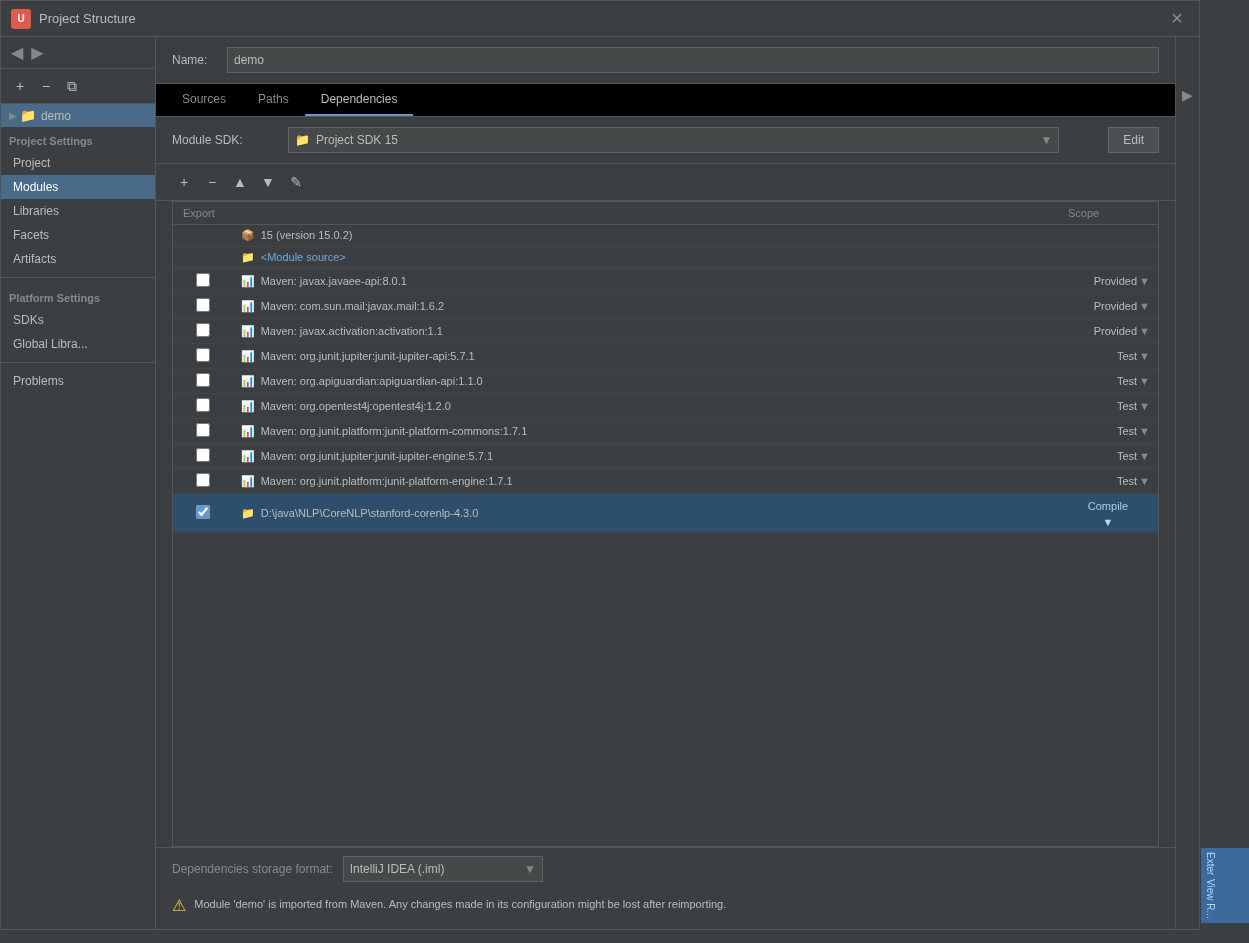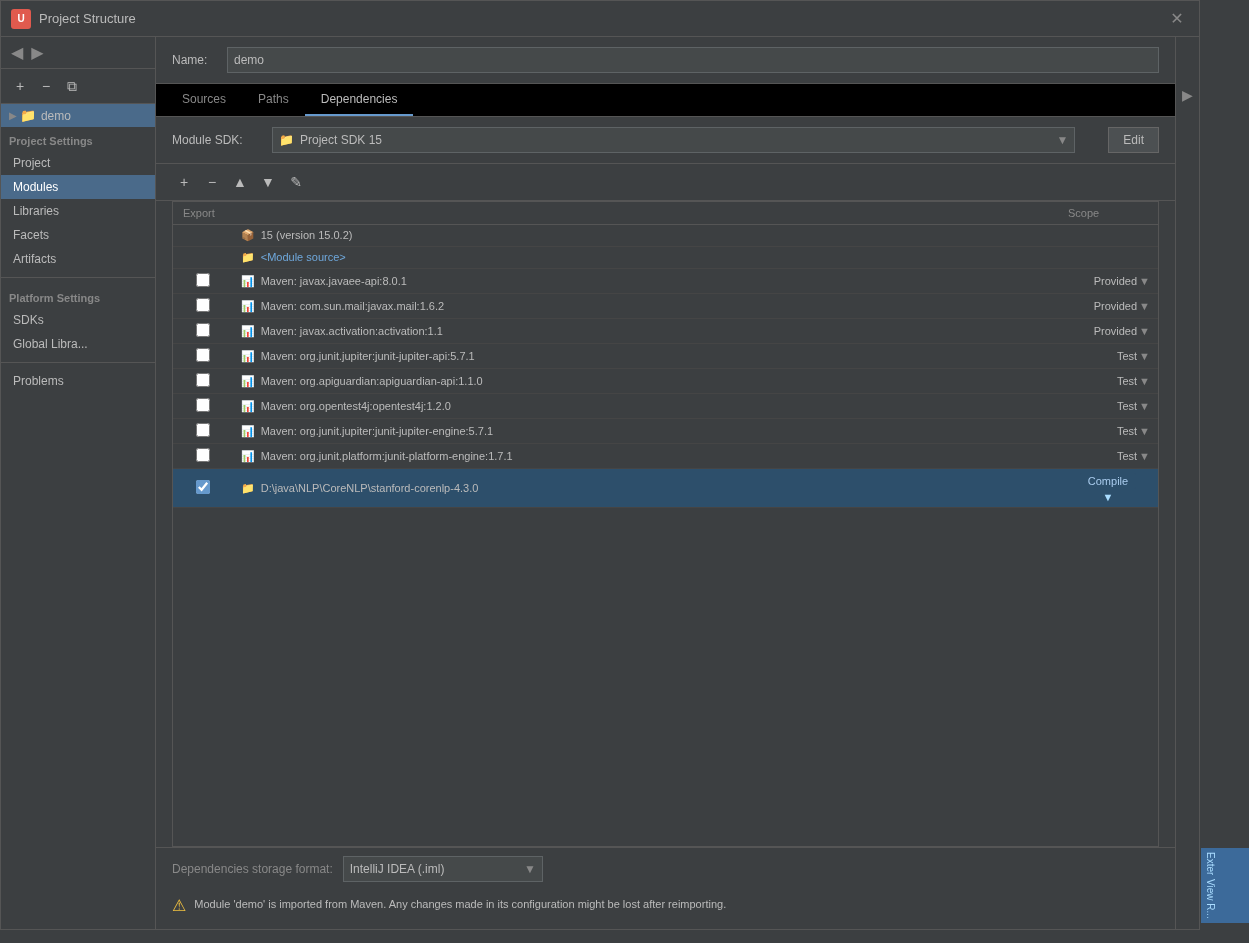--- a/index.html
+++ b/index.html
@@ -171,21 +171,21 @@
     .tab.active {
       color: #bbbbbb;
       border-bottom: 2px solid #6699cc;
     }
 
     
     .sdk-row {
       display: flex;
       align-items: center;
       padding: 10px 16px;
-      gap: 10px;
+      gap: 26px;
       border-bottom: 1px solid #555;
       flex-shrink: 0;
     }
     .sdk-label { color: #bbbbbb; font-size: 12px; min-width: 90px; }
     .sdk-dropdown {
       flex: 1;
       background: #45494a;
       border: 1px solid #5e6365;
       color: #bbbbbb;
       padding: 3px 6px;
@@ -528,20 +528,30 @@
                   <td style="text-align: right;">
                     <div style="display: flex; align-items: center; justify-content: flex-end; gap: 2px;">
                       <span style="color: rgb(187, 187, 187); cursor: pointer;">Test</span>
                       <span style="color: rgb(136, 136, 136);"> ▼</span>
                     </div>
                   </td>
                 </tr>
                 <tr>
                   <td style="text-align: center;"><input type="checkbox" class="dep-checkbox" style=""></td>
                   <td><span><span style="margin-right: 6px; color: rgb(111, 168, 220);">📊</span><span style="color: rgb(187, 187, 187);">Maven: org.opentest4j:opentest4j:1.2.0</span></span></td>
+                  <td style="text-align: right;">
+                    <div style="display: flex; align-items: center; justify-content: flex-end; gap: 2px;">
+                      <span style="color: rgb(187, 187, 187); cursor: pointer;">Test</span>
+                      <span style="color: rgb(136, 136, 136);"> ▼</span>
+                    </div>
+                  </td>
+                </tr>
+                <tr>
+                  <td style="text-align: center;"><input type="checkbox" class="dep-checkbox" style=""></td>
+                  <td><span><span style="margin-right: 6px; color: rgb(111, 168, 220);">📊</span><span style="color: rgb(187, 187, 187);">Maven: org.junit.platform:junit-platform-commons:1.7.1</span></span></td>
                   <td style="text-align: right;">
                     <div style="display: flex; align-items: center; justify-content: flex-end; gap: 2px;">
                       <span style="color: rgb(187, 187, 187); cursor: pointer;">Test</span>
                       <span style="color: rgb(136, 136, 136);"> ▼</span>
                     </div>
                   </td>
                 </tr>
                 <tr>
                   <td style="text-align: center;"><input type="checkbox" class="dep-checkbox" style=""></td>
                   <td><span><span style="margin-right: 6px; color: rgb(111, 168, 220);">📊</span><span style="color: rgb(187, 187, 187);">Maven: org.junit.jupiter:junit-jupiter-engine:5.7.1</span></span></td>

